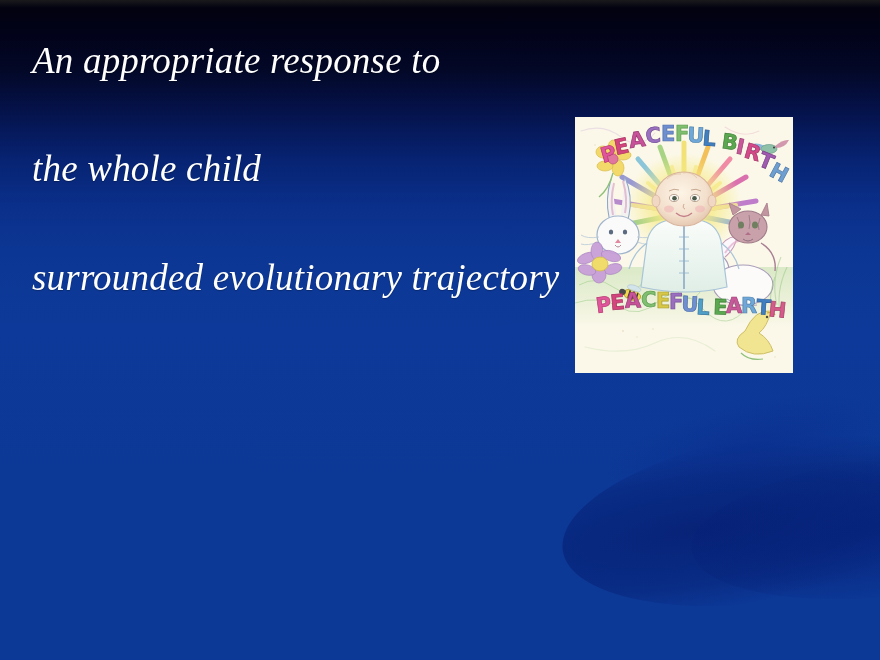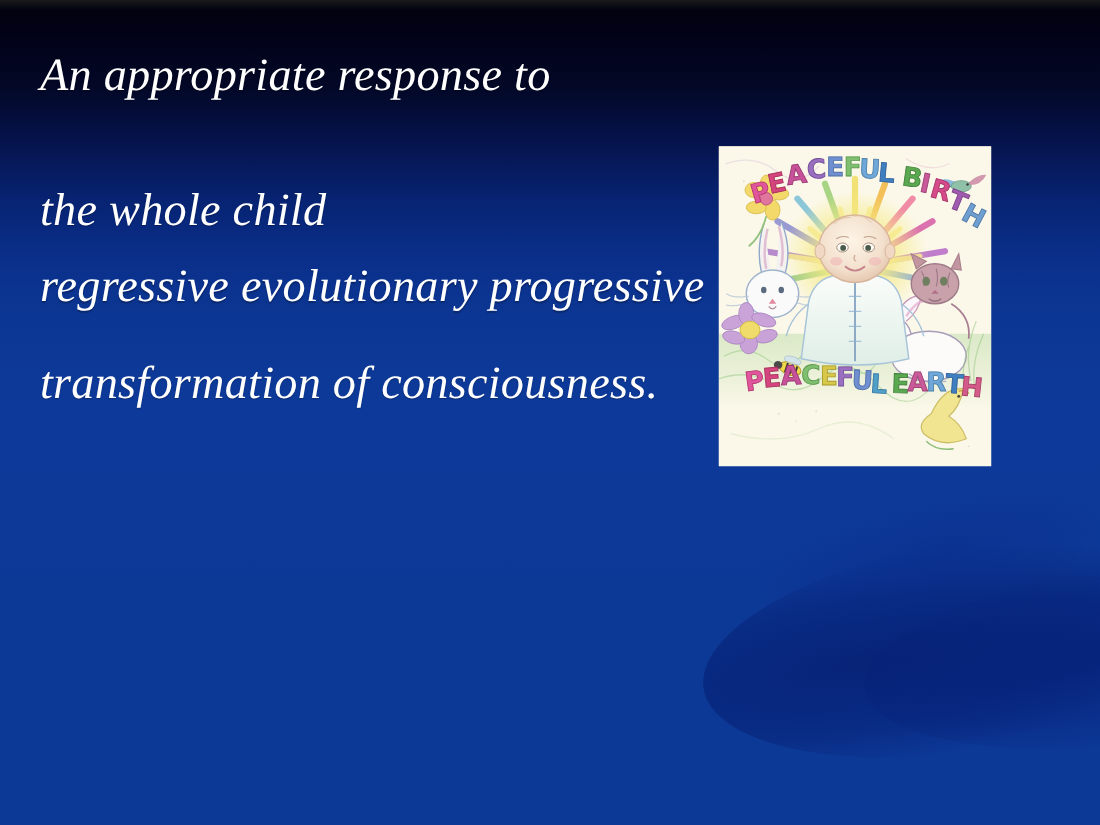--- a/index.html
+++ b/index.html
@@ -88,21 +88,21 @@
   .text-line {
     color: #ffffff;
     font-style: italic;
     font-size: 37px;
     line-height: 1.0;
     white-space: nowrap;
     letter-spacing: 0.2px;
     text-shadow: 0 1px 1px rgba(0,0,0,0.28);
   }
   .text-line.gap-lg { margin-bottom: 71px; }
-  .text-line.gap-md { margin-bottom: 24px; }
+  .text-line.gap-md { margin-bottom: 72px; }
   .text-line.gap-sm { margin-bottom: 40px; }
   .text-line.gap-none { margin-bottom: 0; }
 
   
   #picture-frame {
     position: absolute;
     left: 575px;
     top: 117px;
     width: 218px;
     height: 256px;
@@ -128,22 +128,21 @@
 <div id="slide">
 
   <div id="slide-bg"></div>
   <div class="swoosh swoosh-a"></div>
   <div class="swoosh swoosh-b"></div>
   <div class="swoosh swoosh-c"></div>
 
   <div id="body-text">
     <div class="text-line gap-lg">An appropriate response to</div>
     <div class="text-line gap-md">the whole child</div>
-    <div class="text-line gap-sm">regressive evolutionary progressive</div>
-    <div class="text-line gap-none">transformation of consciousness.</div>
+    <div class="text-line gap-sm">surrounded evolutionary trajectory</div>
   </div>
 
   <div id="picture-frame">
     <span class="pic-caption-hidden">child's colored-pencil drawing of a radiant baby surrounded by rabbits, a cat, flowers, a bee and birds</span>
 
     <svg id="picture-canvas" viewBox="0 0 218 256" preserveAspectRatio="none">
       <defs>
         <radialGradient id="halo" cx="50%" cy="50%" r="50%">
           <stop offset="0%" stop-color="#fdfbe8"></stop>
           <stop offset="45%" stop-color="#f6ea86" stop-opacity="0.85"></stop>

